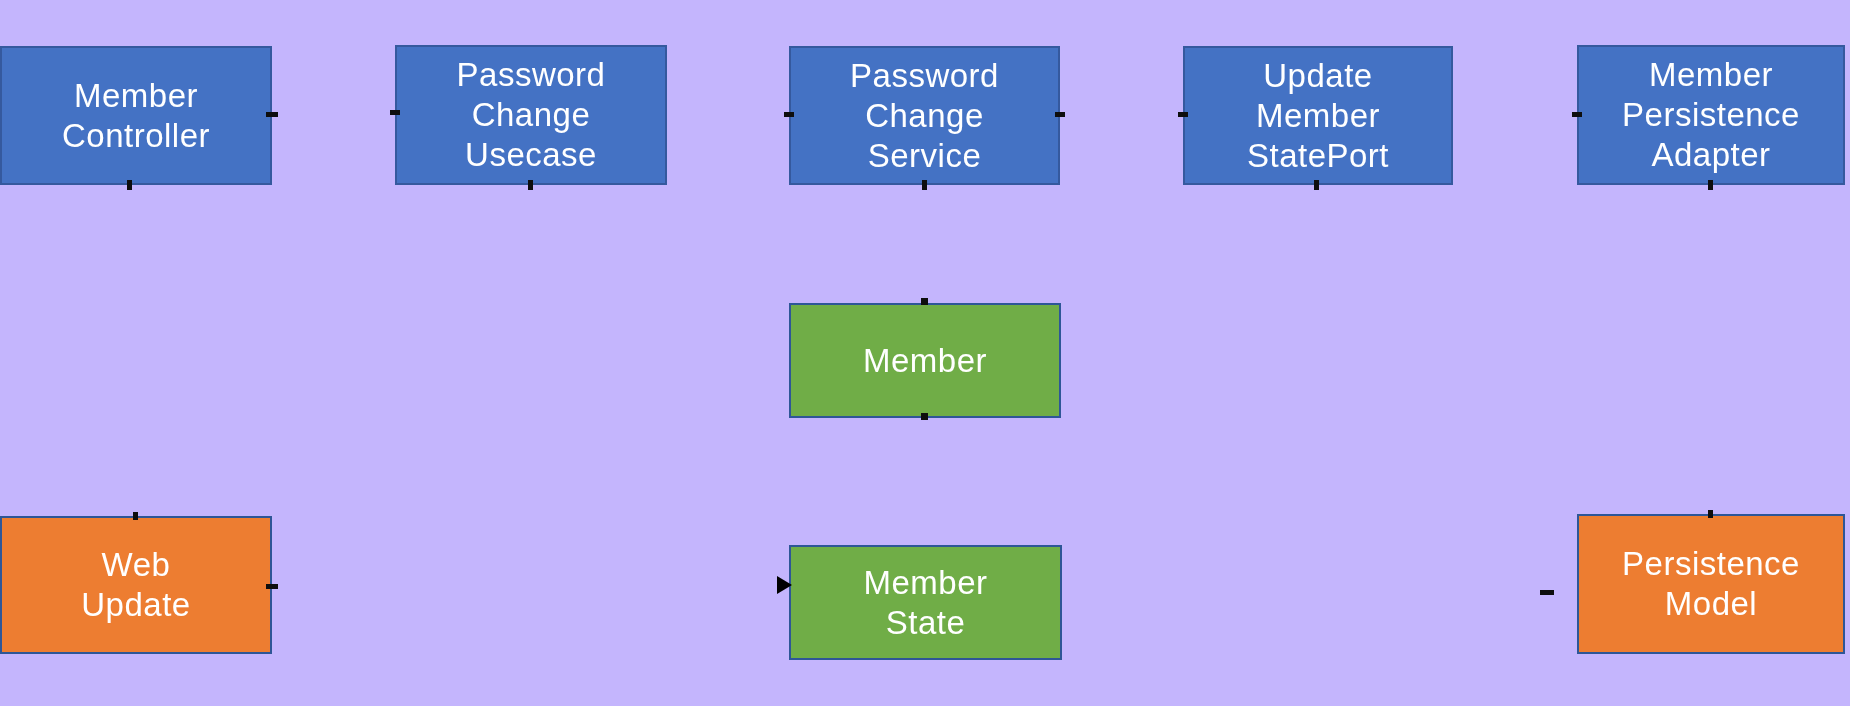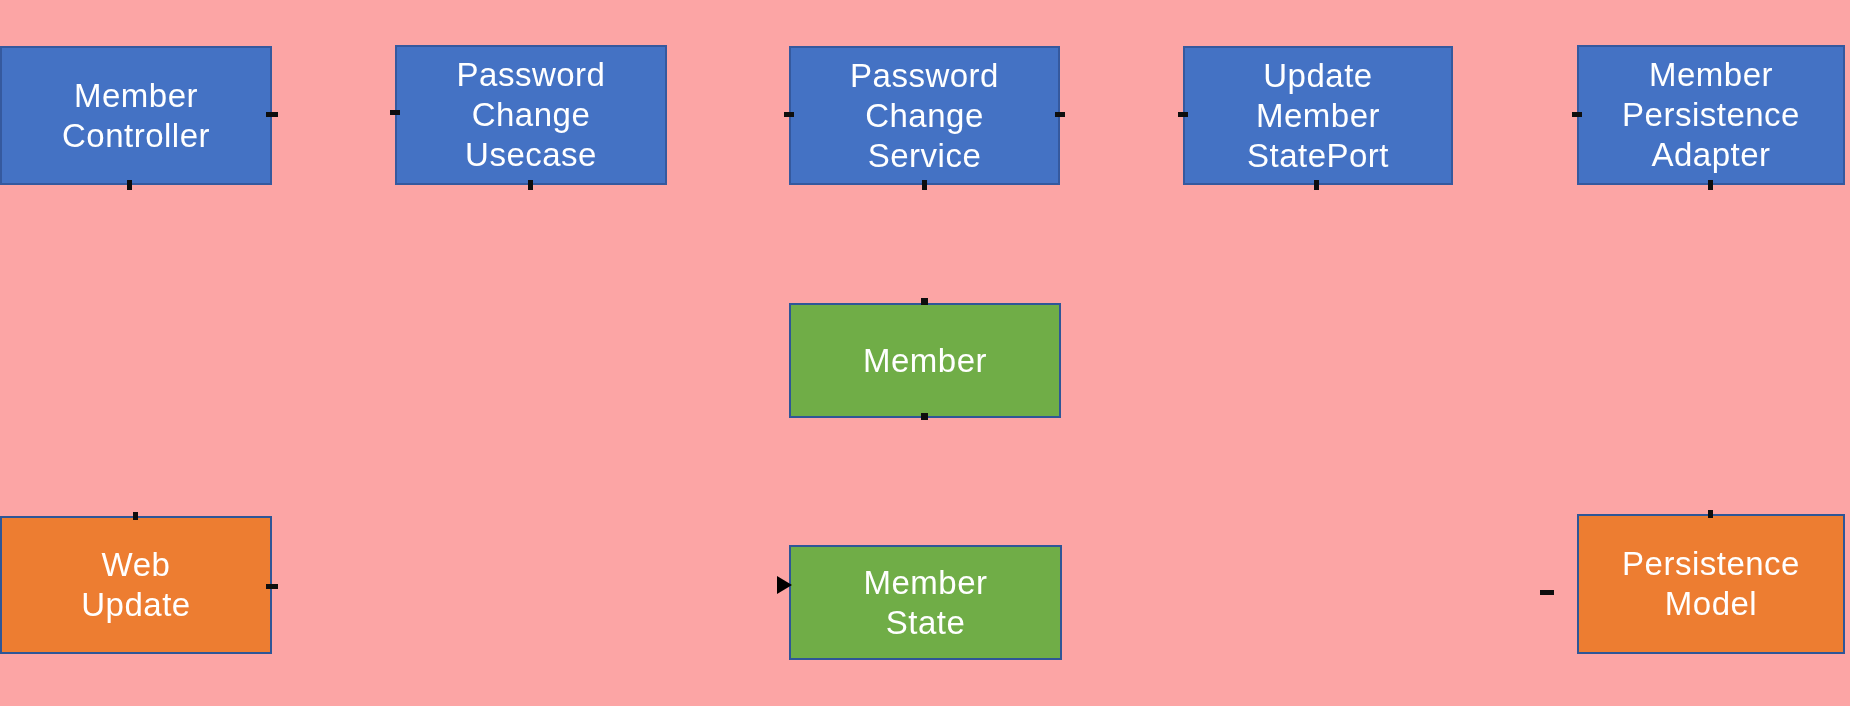--- a/index.html
+++ b/index.html
@@ -37,21 +37,21 @@
     width:0;height:0;
     background:transparent;
     border-top:9px solid transparent;
     border-bottom:9px solid transparent;
     border-left:15px solid #000000;
   }
 </style>
 </head>
 <body>
 
-<div id="canvas" style="width: 1850px; height: 706px; background: #fca5a5;">
+<div id="canvas" style="width: 1850px; height: 706px; background: #c4b5fd;">
     <div class="node blue" style="left: 0px; top: 46px; width: 272px; height: 139px;">
       <span class="label">Member
 Controller</span>
     </div>
     <div class="node blue" style="left: 395px; top: 45px; width: 272px; height: 140px;">
       <span class="label">Password
 Change
 Usecase</span>
     </div>
     <div class="node blue" style="left: 789px; top: 46px; width: 271px; height: 139px;">

